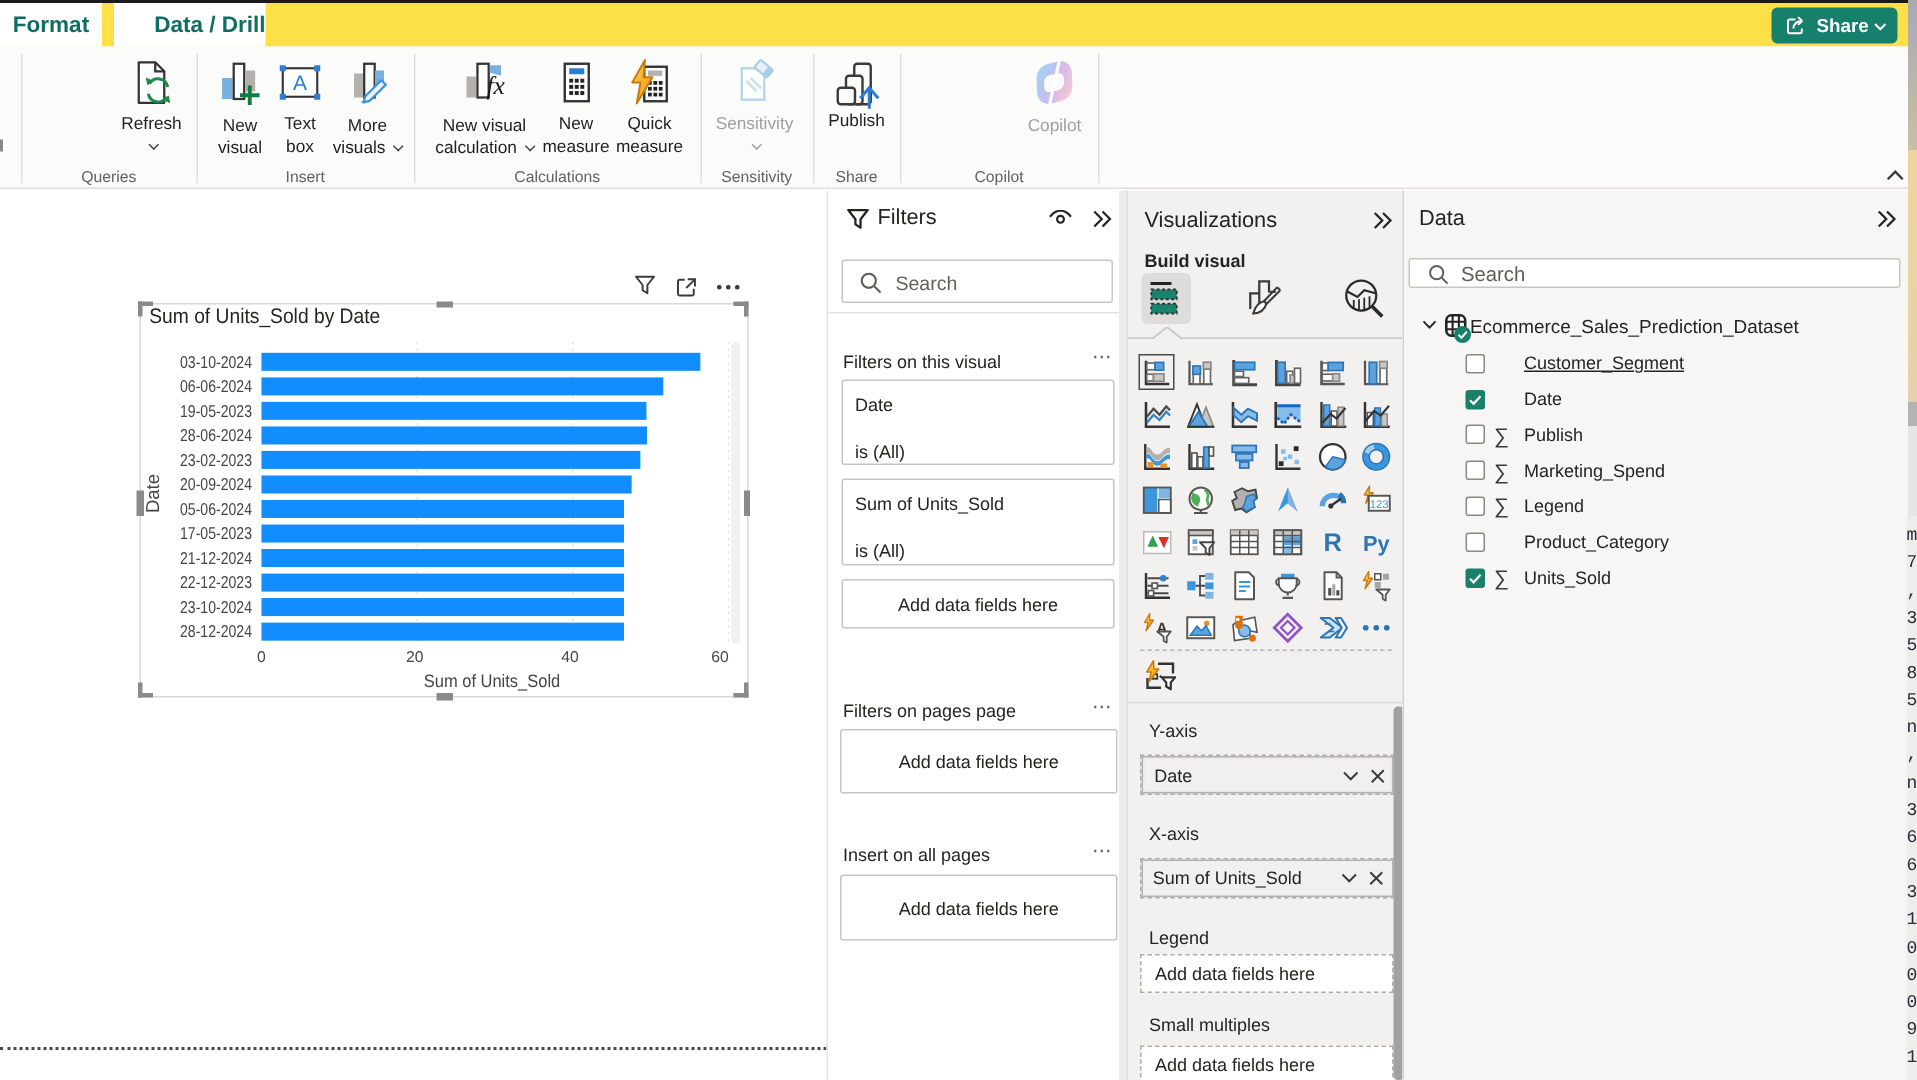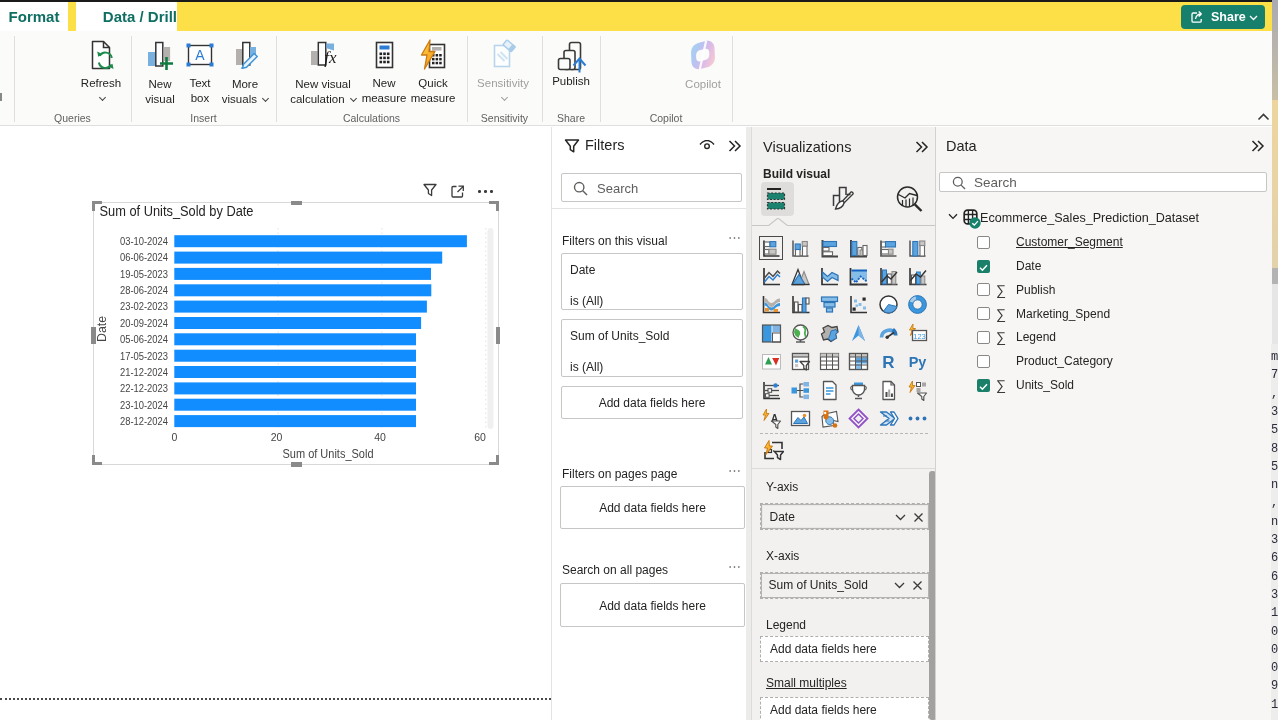--- a/index.html
+++ b/index.html
@@ -297,21 +297,21 @@
       <div style="position:absolute;left:8px;top:40px;">is (All)</div>
     </div>
     <div class="card" style="left:9px;top:192px;width:182px;height:58px;">
       <div style="position:absolute;left:8px;top:9px;">Sum of Units_Sold</div>
       <div style="position:absolute;left:8px;top:40px;">is (All)</div>
     </div>
     <div class="card" style="left:9px;top:259px;width:182px;height:33px;text-align:center;line-height:33px;">Add data fields here</div>
     <div class="s12" style="position:absolute;left:10px;top:340px;">Filters on pages page</div>
     <div style="position:absolute;left:176px;top:336px;font-size:13px;color:#605e5c;">⋯</div>
     <div class="card" style="left:8px;top:359px;width:185px;height:43px;text-align:center;line-height:43px;">Add data fields here</div>
-    <div class="s12" style="position:absolute;left:10px;top:436px;">Search on all pages</div>
+    <div class="s12" style="position:absolute;left:10px;top:436px;">Insert on all pages</div>
     <div style="position:absolute;left:176px;top:432px;font-size:13px;color:#605e5c;">⋯</div>
     <div class="card" style="left:8px;top:456px;width:185px;height:44px;text-align:center;line-height:44px;">Add data fields here</div>
   </div>
   <div class="abs" style="left:746px;top:127px;width:5px;height:593px;background:#ececeb;"></div>
   <div class="abs" id="vizpane" style="overflow:hidden;">
     <div class="panehead" style="position:absolute;left:11px;top:12px;">Visualizations</div>
     <svg style="position:absolute;left:163px;top:14px;" width="14" height="12" viewBox="0 0 14 12">
       <path d="M1.5 1 L6.5 6 L1.5 11 M7 1 L12 6 L7 11" fill="none" stroke="#252423" stroke-width="1.5"></path>
     </svg>
     <div style="position:absolute;left:11px;top:40px;font-size:12px;font-weight:bold;color:#252423;">Build visual</div>
@@ -629,21 +629,21 @@
           <path d="M1 1 l4.5 4.5 L10 1" fill="none" stroke="#3a3a3a" stroke-width="1.3"></path>
         </svg>
       <svg style="position:absolute;left:150px;top:6px;" width="11" height="11" viewBox="0 0 11 11">
           <path d="M1.5 1.5 L9.5 9.5 M9.5 1.5 L1.5 9.5" stroke="#3a3a3a" stroke-width="1.3"></path>
         </svg>
     </div>
     <div class="s12" style="position:absolute;left:14px;top:491px;">Legend</div>
     <div style="position:absolute;left:8px;top:509px;width:169px;height:26px;background:#fff;border:1px dashed #b0aeac;">
       <span class="s12" style="position:absolute;left:9px;top:5px;">Add data fields here</span>
     </div>
-    <div class="s12" style="position:absolute;left:14px;top:549px;text-decoration:underline;">Small multiples</div>
+    <div class="s12" style="position:absolute;left:14px;top:549px;">Small multiples</div>
     <div style="position:absolute;left:8px;top:570px;width:169px;height:26px;background:#fff;border:1px dashed #b0aeac;">
       <span class="s12" style="position:absolute;left:9px;top:5px;">Add data fields here</span>
     </div>
     <div style="position:absolute;left:177px;top:344px;width:6.5px;height:249px;background:#a3a19f;border-radius:3px;"></div>
   </div>
   <div class="abs" id="datapane">
     <div class="panehead" style="position:absolute;left:10px;top:11px;">Data</div>
     <svg style="position:absolute;left:315px;top:13px;" width="14" height="12" viewBox="0 0 14 12">
       <path d="M1.5 1 L6.5 6 L1.5 11 M7 1 L12 6 L7 11" fill="none" stroke="#252423" stroke-width="1.5"></path>
     </svg>

